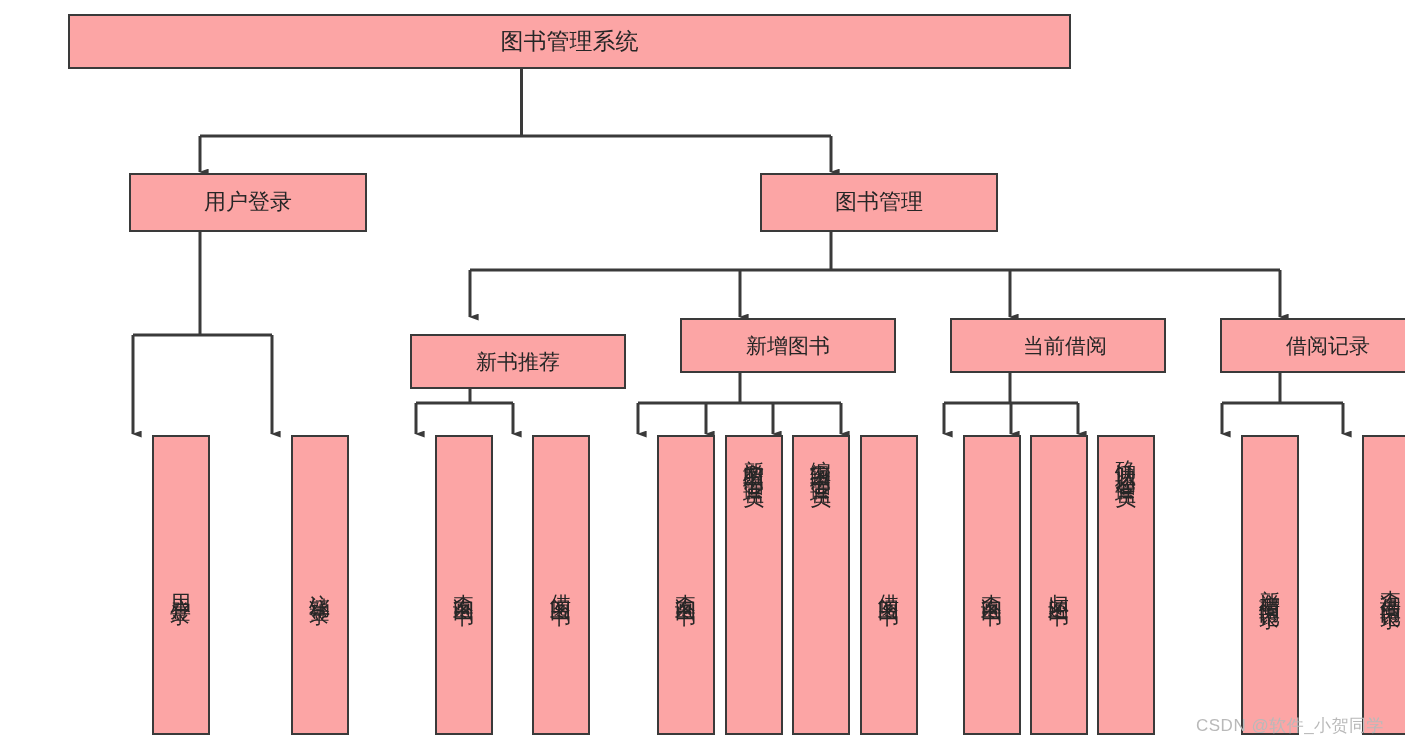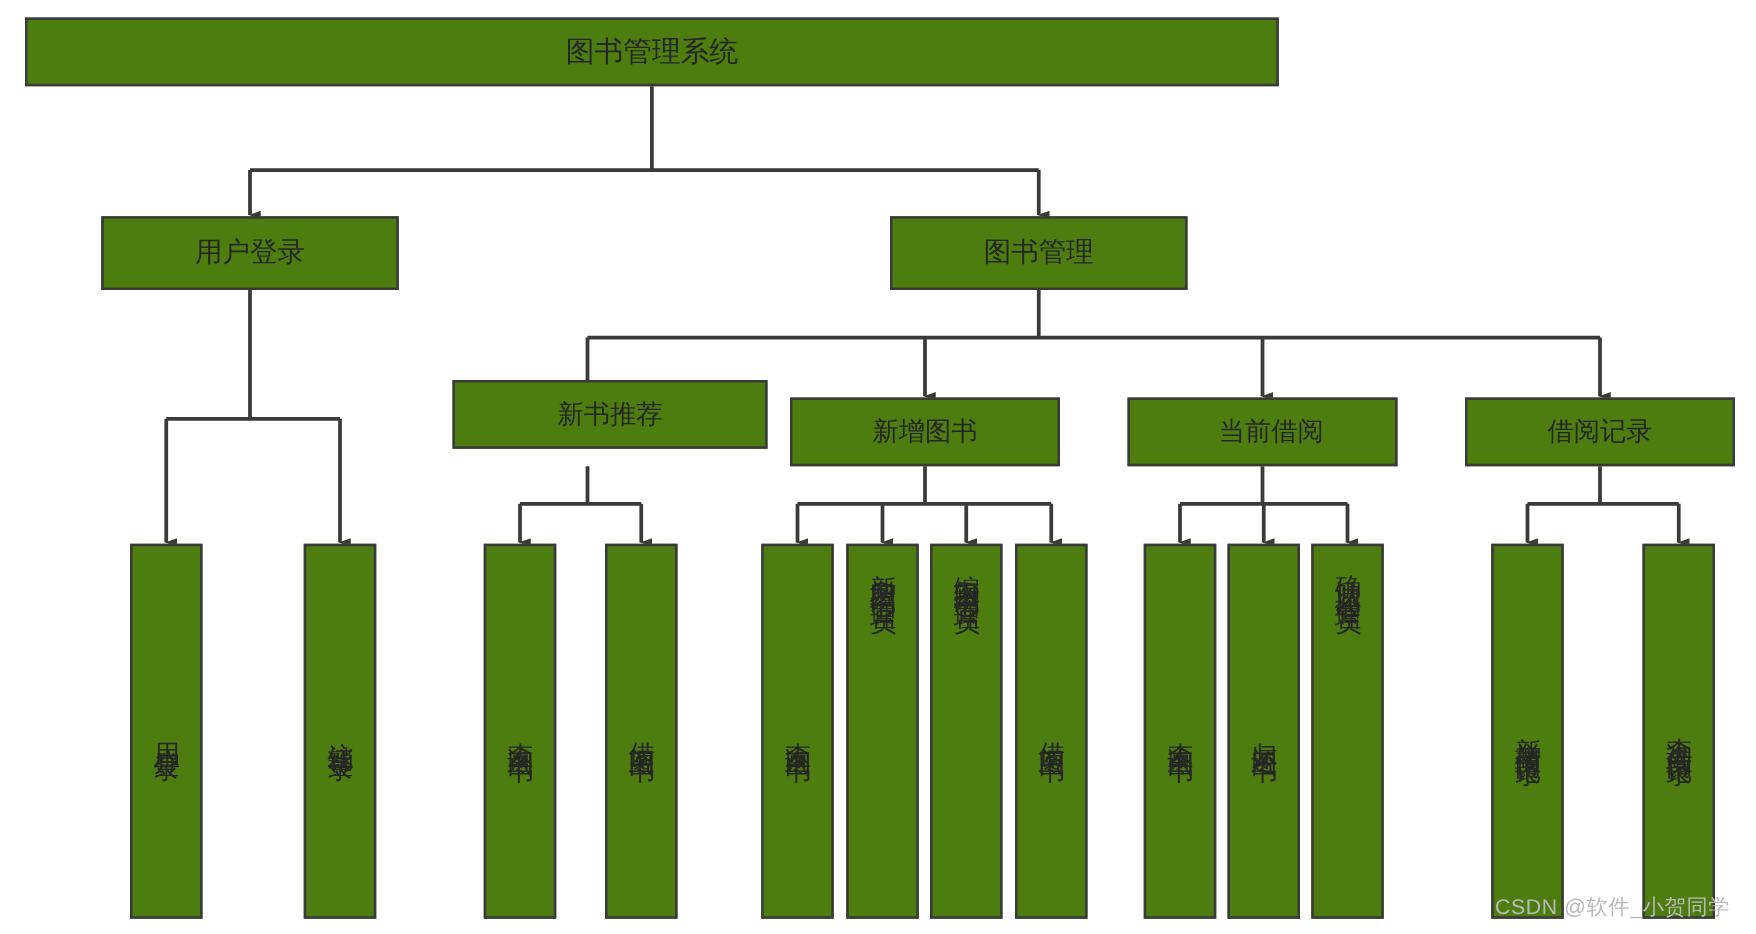--- a/index.html
+++ b/index.html
@@ -22,26 +22,27 @@
     position: absolute;
     left: 0;
     top: 0;
     width: 1405px;
     height: 747px;
     pointer-events: none;
   }
   .node {
     position: absolute;
     box-sizing: border-box;
-    background: #4d7c0f;
+    background: #fca5a5;
     border: 2.5px solid #3a3a3a;
     display: flex;
     align-items: center;
     justify-content: center;
     z-index: 2;
+    margin-left: 48px;
   }
   .node-label {
     color: #262626;
     white-space: nowrap;
     line-height: 1.1;
   }
   .node-root .node-label { font-size: 23px; }
   .node-l1 .node-label { font-size: 22px; }
   .node-l2 .node-label { font-size: 21px; }
 
@@ -117,21 +118,21 @@
     <span class="node-label">图书管理系统</span>
   </div>
 
   <div class="node node-l1" style="left: 81px; top: 173px; width: 238px; height: 59px;">
     <span class="node-label">用户登录</span>
   </div>
   <div class="node node-l1" style="left: 712px; top: 173px; width: 238px; height: 59px;">
     <span class="node-label">图书管理</span>
   </div>
 
-  <div class="node node-l2" style="left: 362px; top: 304px; width: 252px; height: 55px;">
+  <div class="node node-l2" style="left: 362px; top: 334px; width: 216px; height: 55px;">
     <span class="node-label">新书推荐</span>
   </div>
   <div class="node node-l2" style="left: 632px; top: 318px; width: 216px; height: 55px;">
     <span class="node-label">新增图书</span>
   </div>
   <div class="node node-l2" style="left: 902px; top: 318px; width: 216px; height: 55px; padding-left: 14px;">
     <span class="node-label">当前借阅</span>
   </div>
   <div class="node node-l2" style="left: 1172px; top: 318px; width: 216px; height: 55px;">
     <span class="node-label">借阅记录</span>

